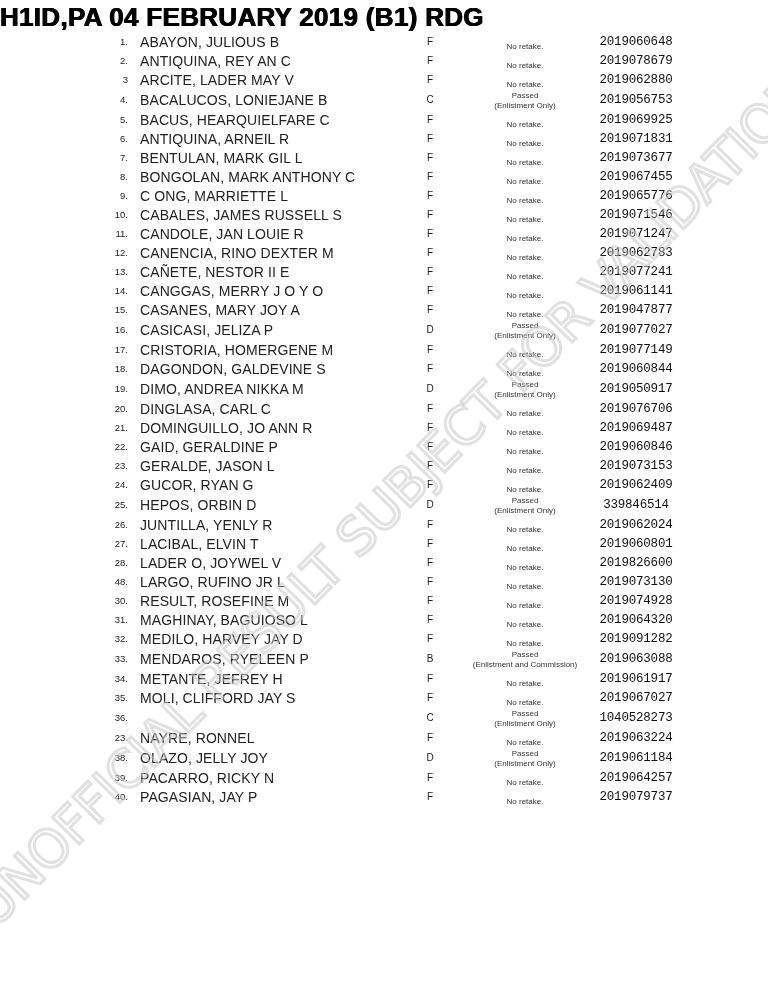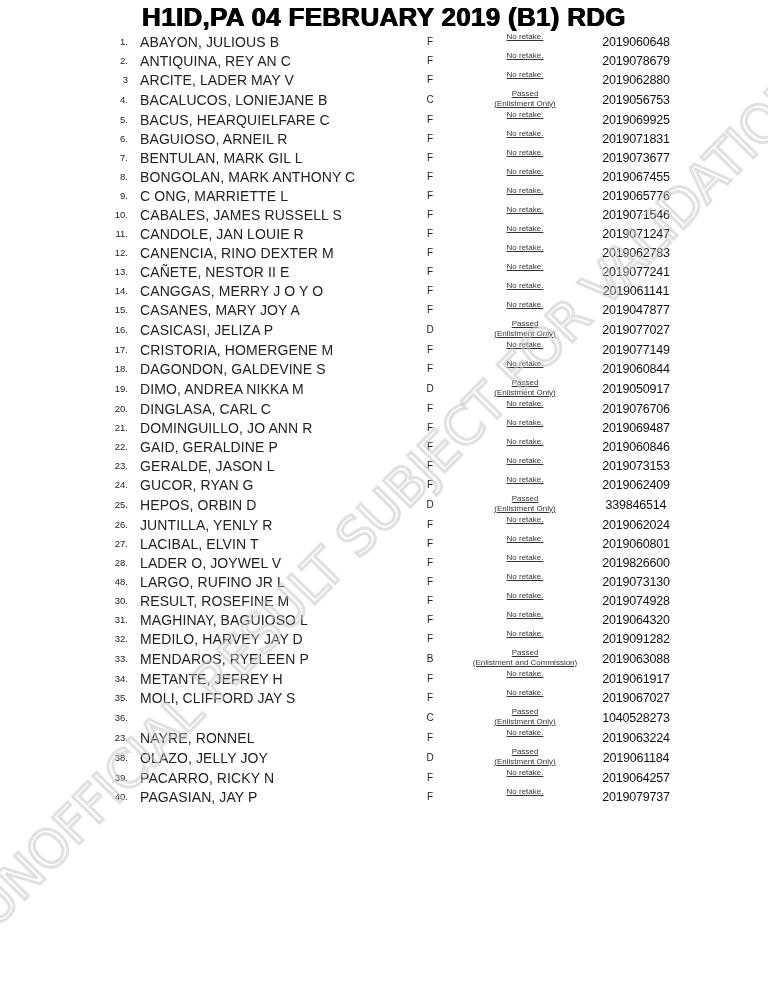--- a/index.html
+++ b/index.html
@@ -1,31 +1,31 @@
 <!DOCTYPE html>
 <html><head>
 <meta charset="utf-8">
 <style>
   html, body { margin: 0; padding: 0; background: #ffffff; }
   body { width: 768px; height: 994px; position: relative; overflow: hidden; font-family: "Liberation Sans", sans-serif; color: #111; }
   .title {
-    position: absolute; left: 0; width: 768px; top: 2px; text-align: center;
+    position: absolute; left: 0; width: 768px; top: 2px; text-align: left;
     font-family: "Liberation Sans", sans-serif; font-weight: 900; font-size: 26px;
     letter-spacing: 0.3px; color: #000; line-height: 30px;
     text-shadow: 0.5px 0 0 #000, -0.5px 0 0 #000;
   }
   .rows { position: absolute; left: 0; top: 32px; width: 768px; }
   .row { position: relative; height: 19px; }
   .row.tall { height: 21px; }
   .cell { position: absolute; top: 0; height: 100%; display: flex; align-items: center; }
   .num { left: 106px; width: 22px; justify-content: flex-end; font-size: 9.5px; color: #222; }
   .name { left: 140px; font-size: 14px; color: #222; letter-spacing: 0.1px; }
   .grade { left: 423px; width: 14px; justify-content: center; font-size: 10px; color: #222; }
-  .remark { left: 455px; width: 140px; flex-direction: column; justify-content: flex-start; text-align: center; font-size: 8px; color: #333; line-height: 9.5px; text-decoration: underline; }
-  .code { left: 596px; width: 80px; justify-content: center; font-family: Liberation Sans, sans-serif; font-size: 12.5px; color: #111; letter-spacing: -0.2px; }
+  .remark { left: 455px; width: 140px; flex-direction: column; justify-content: flex-end; text-align: center; font-size: 8px; color: #333; line-height: 9.5px; }
+  .code { left: 596px; width: 80px; justify-content: center; font-family: Liberation Mono, monospace; font-size: 12.5px; color: #111; letter-spacing: -0.2px; }
   .watermark {
     position: absolute; left: 392px; top: 500px; white-space: nowrap;
     transform: translate(-50%, -50%) rotate(-45.5deg);
     font-family: "DejaVu Sans", sans-serif; font-size: 52px; font-weight: normal;
     color: transparent; -webkit-text-stroke: 3px rgba(200,200,200,0.55);
     letter-spacing: -1px; pointer-events: none; z-index: 2;
     transform-origin: center center;
   }
 </style>
 </head>
@@ -75,21 +75,21 @@
       <div class="cell num">5.</div>
       <div class="cell name">BACUS, HEARQUIELFARE C</div>
       <div class="cell grade">F</div>
       <div class="cell remark">
         <span>No retake.</span>
       </div>
       <div class="cell code">2019069925</div>
     </div>
     <div class="row">
       <div class="cell num">6.</div>
-      <div class="cell name">BAGUIOSO, ARNEIL R</div>
+      <div class="cell name">ANTIQUINA, ARNEIL R</div>
       <div class="cell grade">F</div>
       <div class="cell remark">
         <span>No retake.</span>
       </div>
       <div class="cell code">2019071831</div>
     </div>
     <div class="row">
       <div class="cell num">7.</div>
       <div class="cell name">BENTULAN, MARK GIL L</div>
       <div class="cell grade">F</div>

